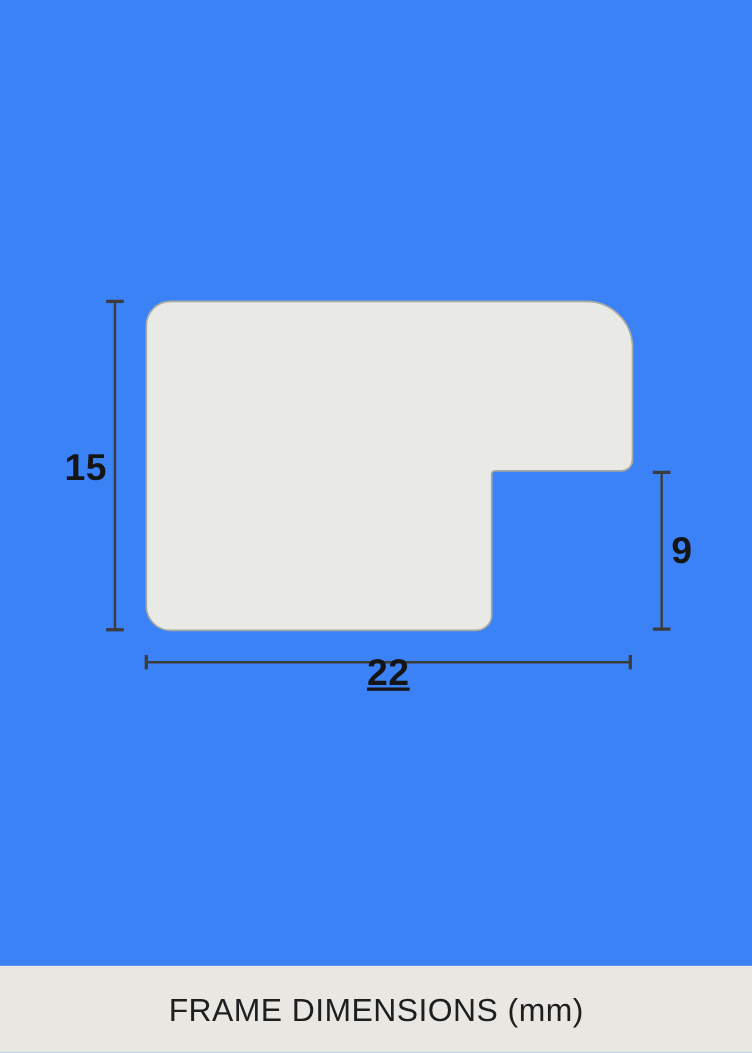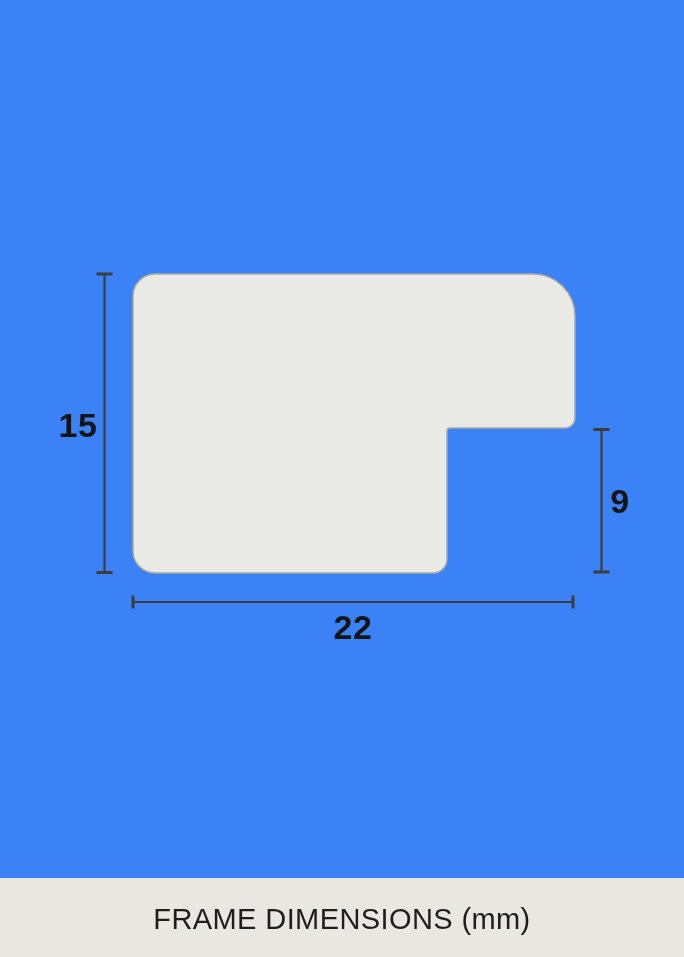--- a/index.html
+++ b/index.html
@@ -29,21 +29,21 @@
     transform: translate(-50%, -50%);
     font-size: 34px;
     font-weight: bold;
     color: #151515;
     line-height: 1;
     white-space: nowrap;
     letter-spacing: 0.5px;
   }
   .label-height { left: 78px;  top: 425px; }
   .label-depth  { left: 620px; top: 501px; }
-  .label-width  { left: 353px; top: 627px; }
+  .label-width  { left: 353px; top: 612px; text-decoration: underline; }
   .footer-band {
     position: absolute;
     left: 0;
     top: 878px;
     width: 684px;
     height: 79px;
     background: #e8e7e2;
     display: flex;
     align-items: center;
     justify-content: center;

